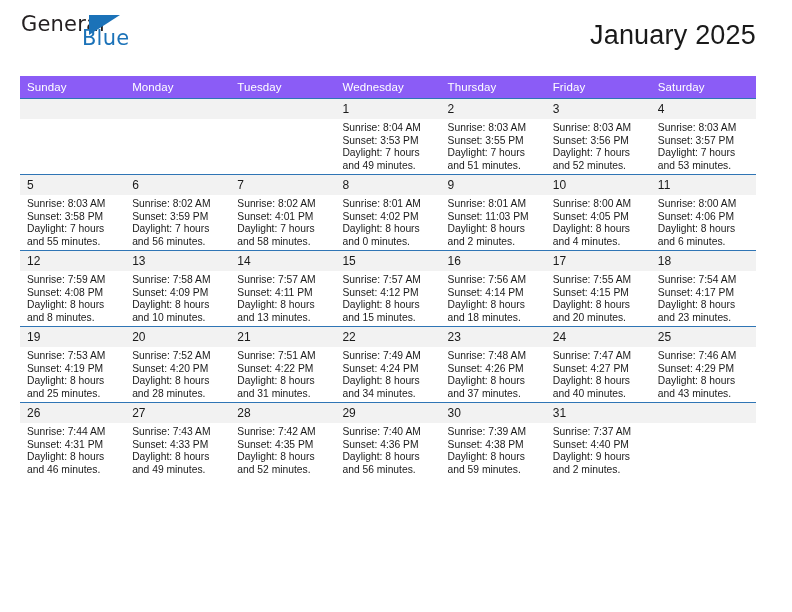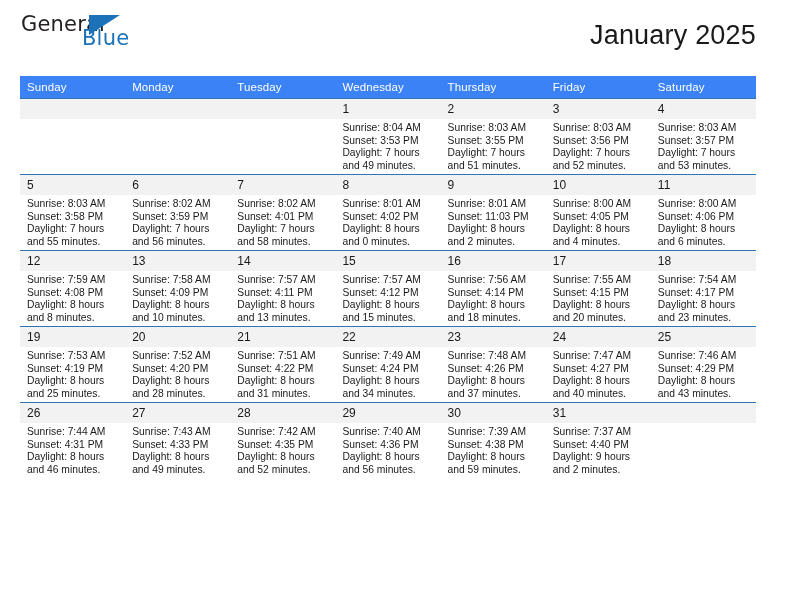--- a/index.html
+++ b/index.html
@@ -88,21 +88,21 @@
 
   
   table.calendar {
     width: 736px;
     border-collapse: collapse;
     table-layout: fixed;
     margin-top: 2px;
   }
 
   table.calendar thead th {
-    background: #3b82f6;
+    background: #8b5cf6;
     color: #ffffff;
     font-size: 11.5px;
     font-weight: normal;
     text-align: left;
     padding: 4px 0 5px 7px;
     height: 13px;
     letter-spacing: .1px;
   }
 
   table.calendar td {

